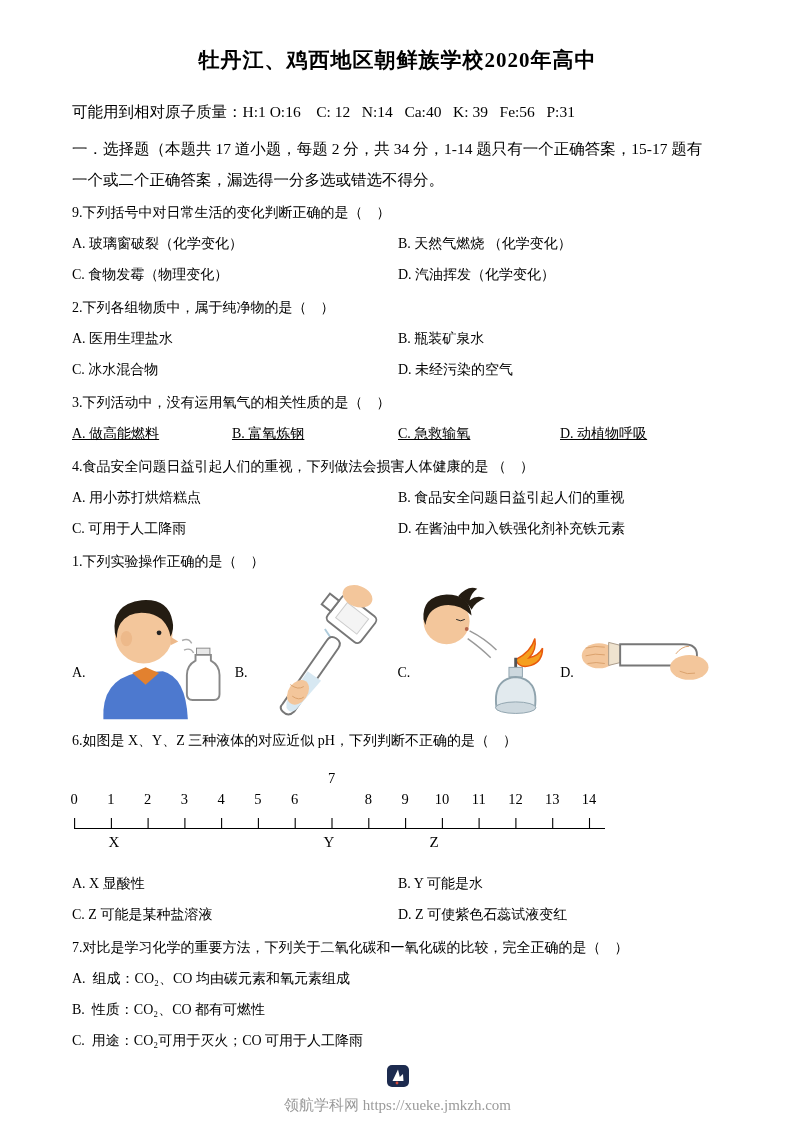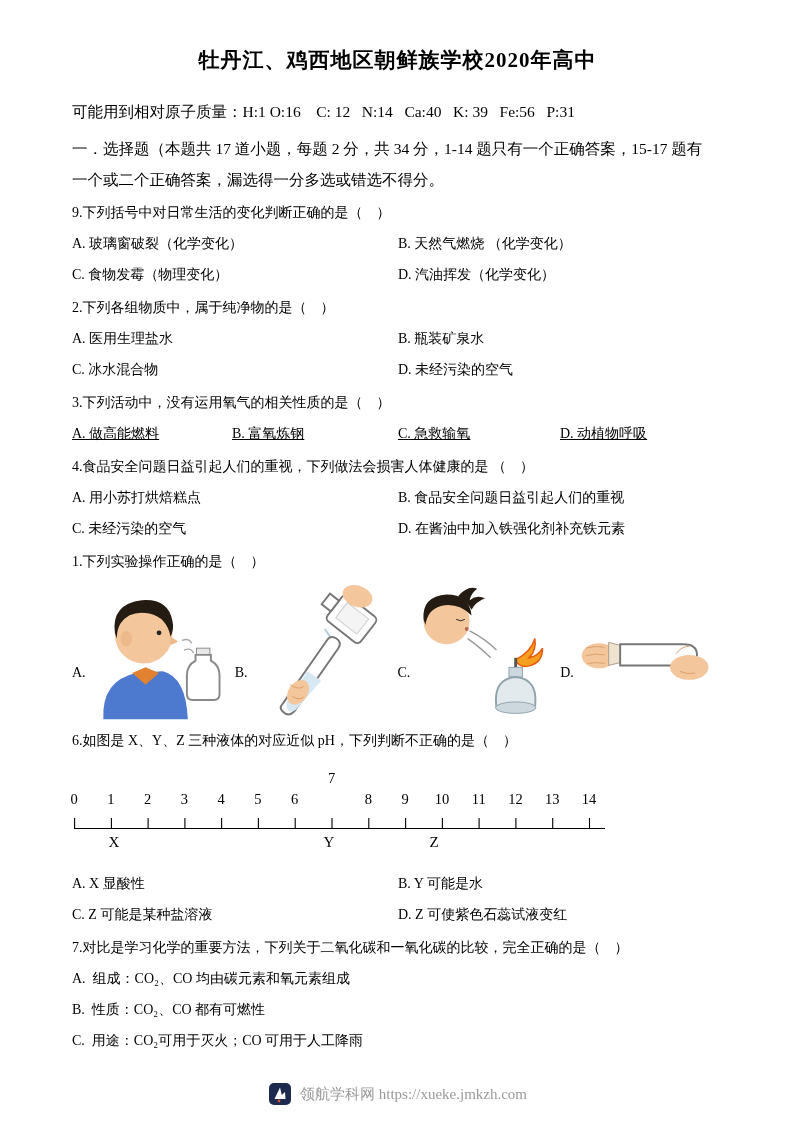--- a/index.html
+++ b/index.html
@@ -32,21 +32,21 @@
           left:calc(var(--i) * 36.79px); }
   .tick.raised { top:-4px; }
   .ph-axis { position:absolute; left:0; top:41px; }
   .ph-label { position:absolute; top:60px; font-size:15px; transform:translateX(-50%); }
   .ph-label.lx { left:40px; }
   .ph-label.ly { left:255px; }
   .ph-label.lz { left:360px; }
 
   
   .footer { margin-top:auto; display:flex; justify-content:center; align-items:center; gap:8px;
-            color:#9a9a9a; font-size:15px; padding:8px 0 2px; }
+            color:#9a9a9a; font-size:15px; padding:8px 0 2px;flex-direction:column; }
   .footer a { color:#9a9a9a; text-decoration:none; }
 </style>
 </head>
 <body>
 
 <div class="title">牡丹江、鸡西地区朝鲜族学校2020年高中</div>
 
 <div class="bold-line masses">可能用到相对原子质量：H:1 O:16    C: 12   N:14   Ca:40   K: 39   Fe:56   P:31</div>
 
 <div>
@@ -82,21 +82,21 @@
     <div class="opt">C. 急救输氧</div>
     <div class="opt">D. 动植物呼吸</div>
   </div>
 </div>
 
 <div>
   <div class="stem">4.食品安全问题日益引起人们的重视，下列做法会损害人体健康的是 （    ）</div>
   <div class="opts-2col">
     <div class="opt">A. 用小苏打烘焙糕点</div>
     <div class="opt">B. 食品安全问题日益引起人们的重视</div>
-    <div class="opt">C. 未经污染的空气</div>
+    <div class="opt">C. 可用于人工降雨</div>
     <div class="opt">D. 在酱油中加入铁强化剂补充铁元素</div>
   </div>
 </div>
 
 <div>
   <div class="stem">1.下列实验操作正确的是（    ）</div>
   <div class="figs">
 
     <div class="fig">
       <span class="fig-letter">A.</span>

